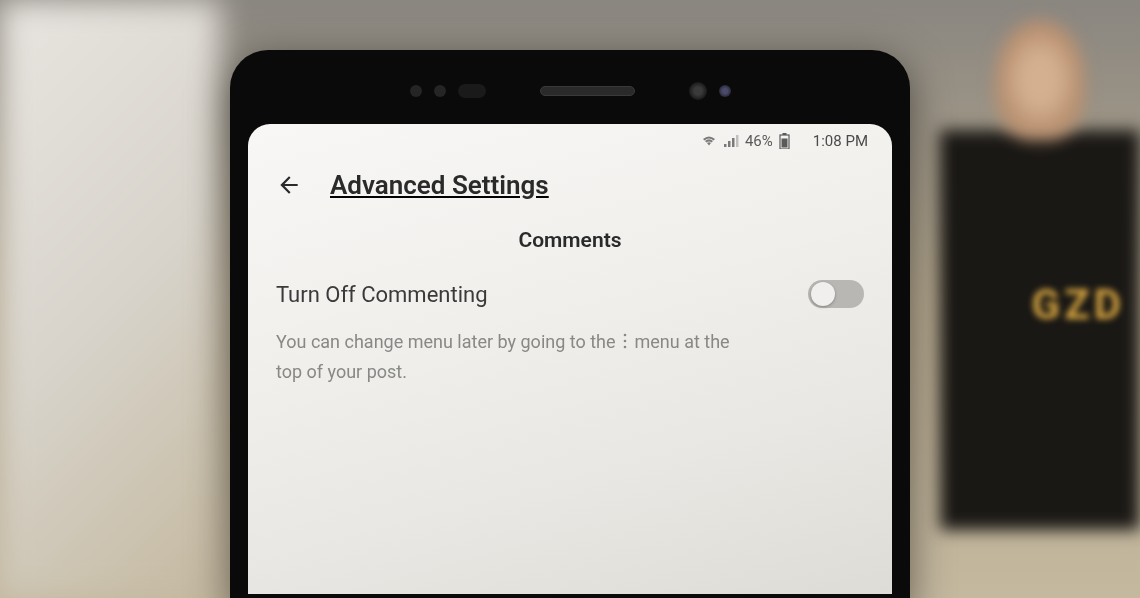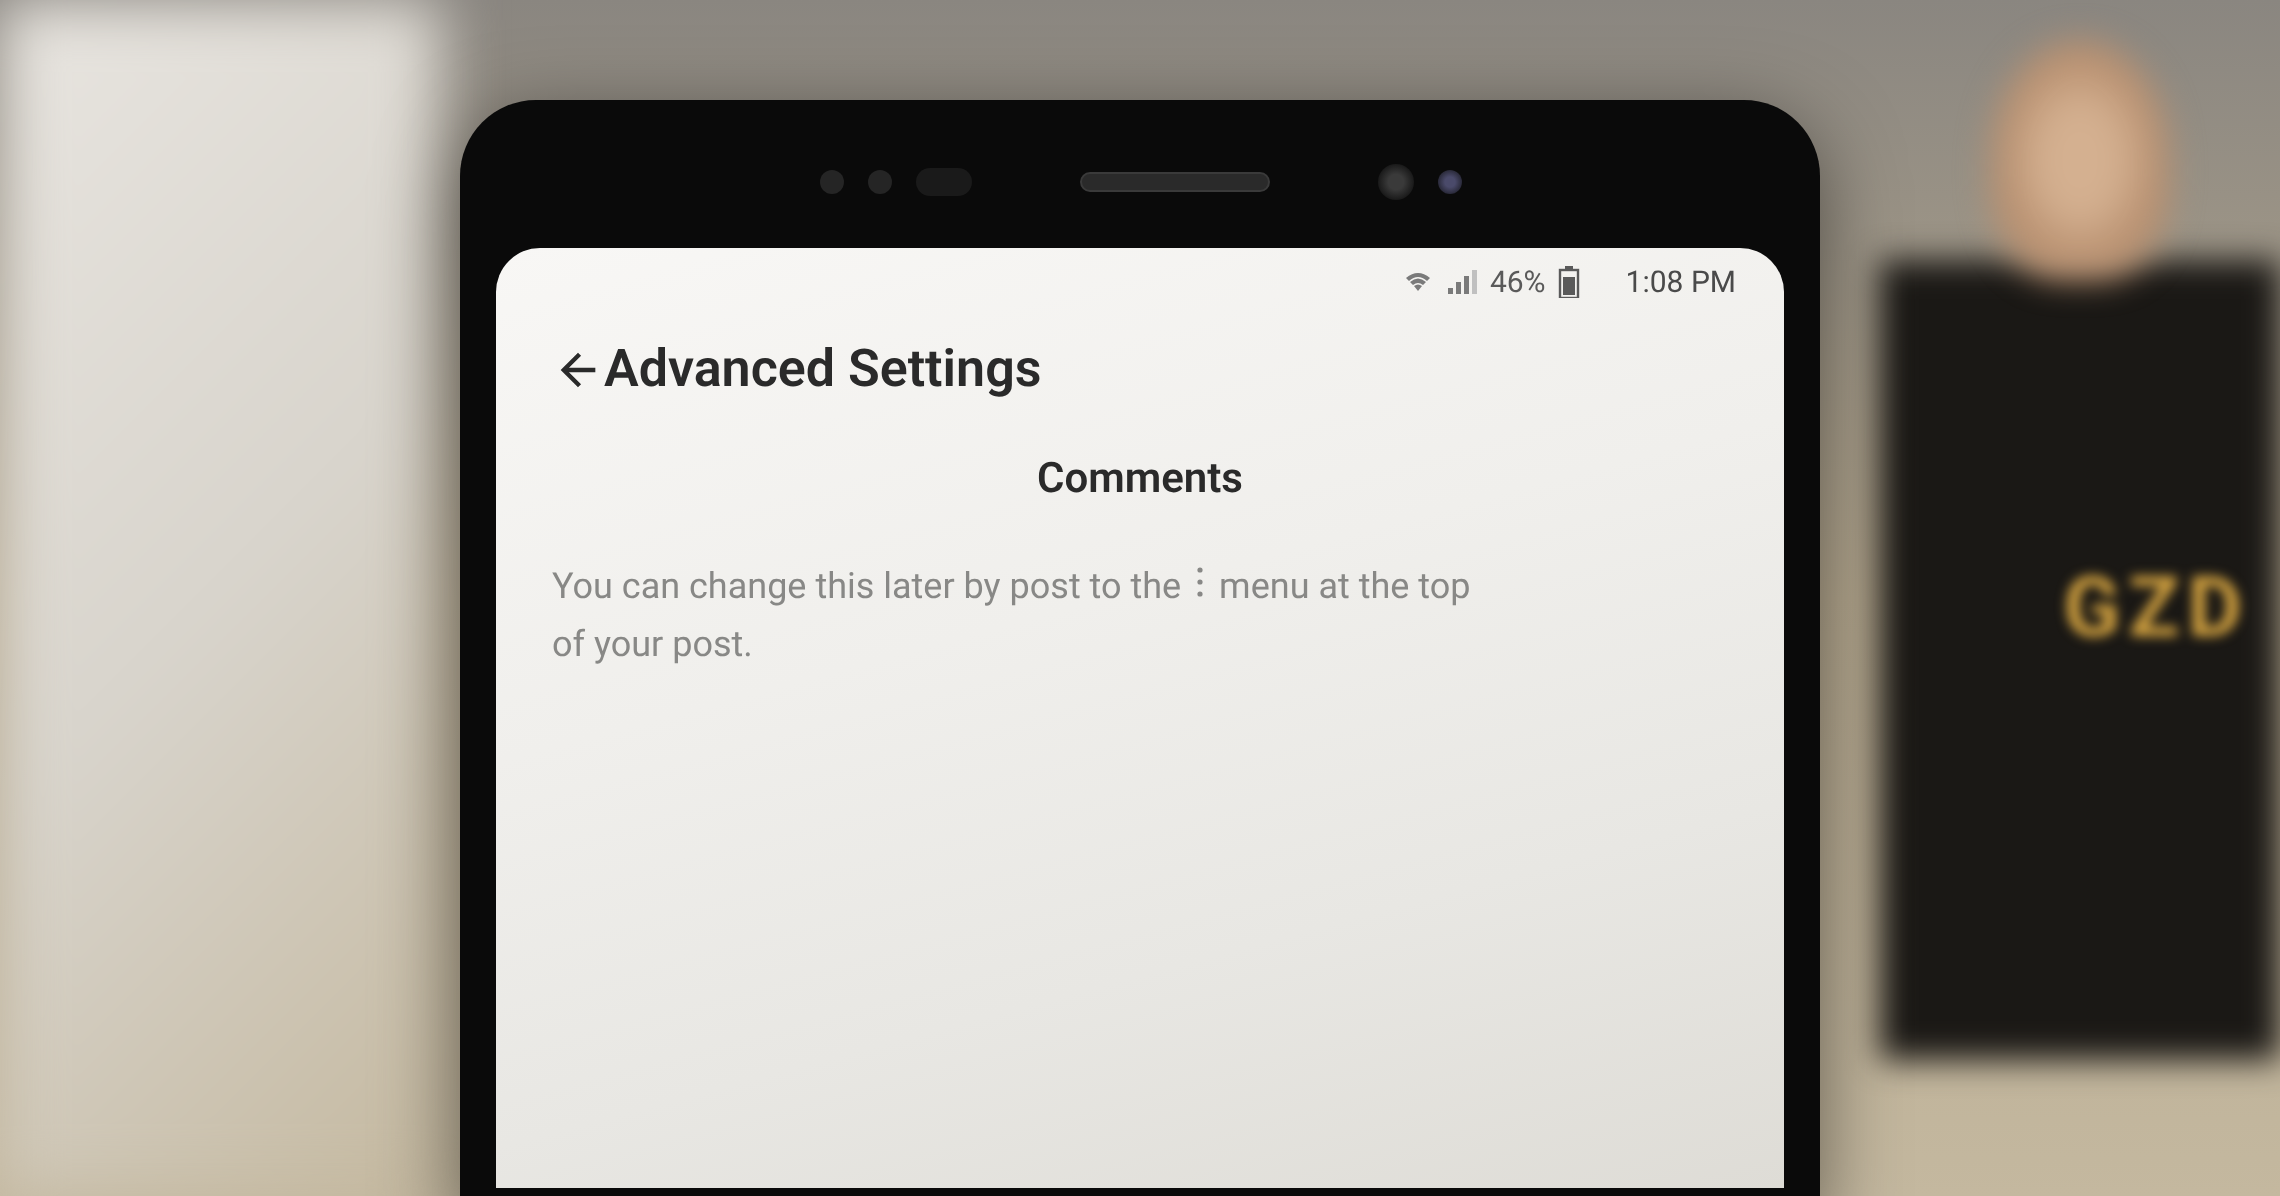--- a/index.html
+++ b/index.html
@@ -158,21 +158,23 @@
       font-size: 15px;
       color: #4a4a4a;
       font-weight: 400;
       margin-left: 17px;
     }
     
     
     .header {
       display: flex;
       align-items: center;
+      gap: 28px;
       padding: 14px 24px 16px 28px;
+      text-decoration: underline;
     }
     
     .back-arrow {
       cursor: pointer;
       display: flex;
       align-items: center;
     }
     
     .header-title {
       font-size: 26px;
@@ -293,23 +295,29 @@
           <svg width="26" height="26" viewBox="0 0 24 24">
             <path d="M20 11H7.83l5.59-5.59L12 4l-8 8 8 8 1.41-1.41L7.83 13H20v-2z" fill="#2a2a2a"></path>
           </svg>
         </span>
         <span class="header-title">Advanced Settings</span>
       </div>
 
       <div class="content">
         <div class="section-title">Comments</div>
 
+        <div class="setting-row">
+          <span class="setting-label">Turn Off Commenting</span>
+          <div class="toggle">
+            <div class="toggle-knob"></div>
+          </div>
+        </div>
 
         <div class="setting-description">
-          <span>You can change this later by post to the</span>
+          <span>You can change menu later by going to the</span>
           <span class="dots-icon">
             <svg width="6" height="16" viewBox="0 0 4 16">
               <circle cx="2" cy="2" r="1.3" fill="#888886"></circle>
               <circle cx="2" cy="8" r="1.3" fill="#888886"></circle>
               <circle cx="2" cy="14" r="1.3" fill="#888886"></circle>
             </svg>
           </span>
           <span>menu at the top of your post.</span>
         </div>
       </div>

